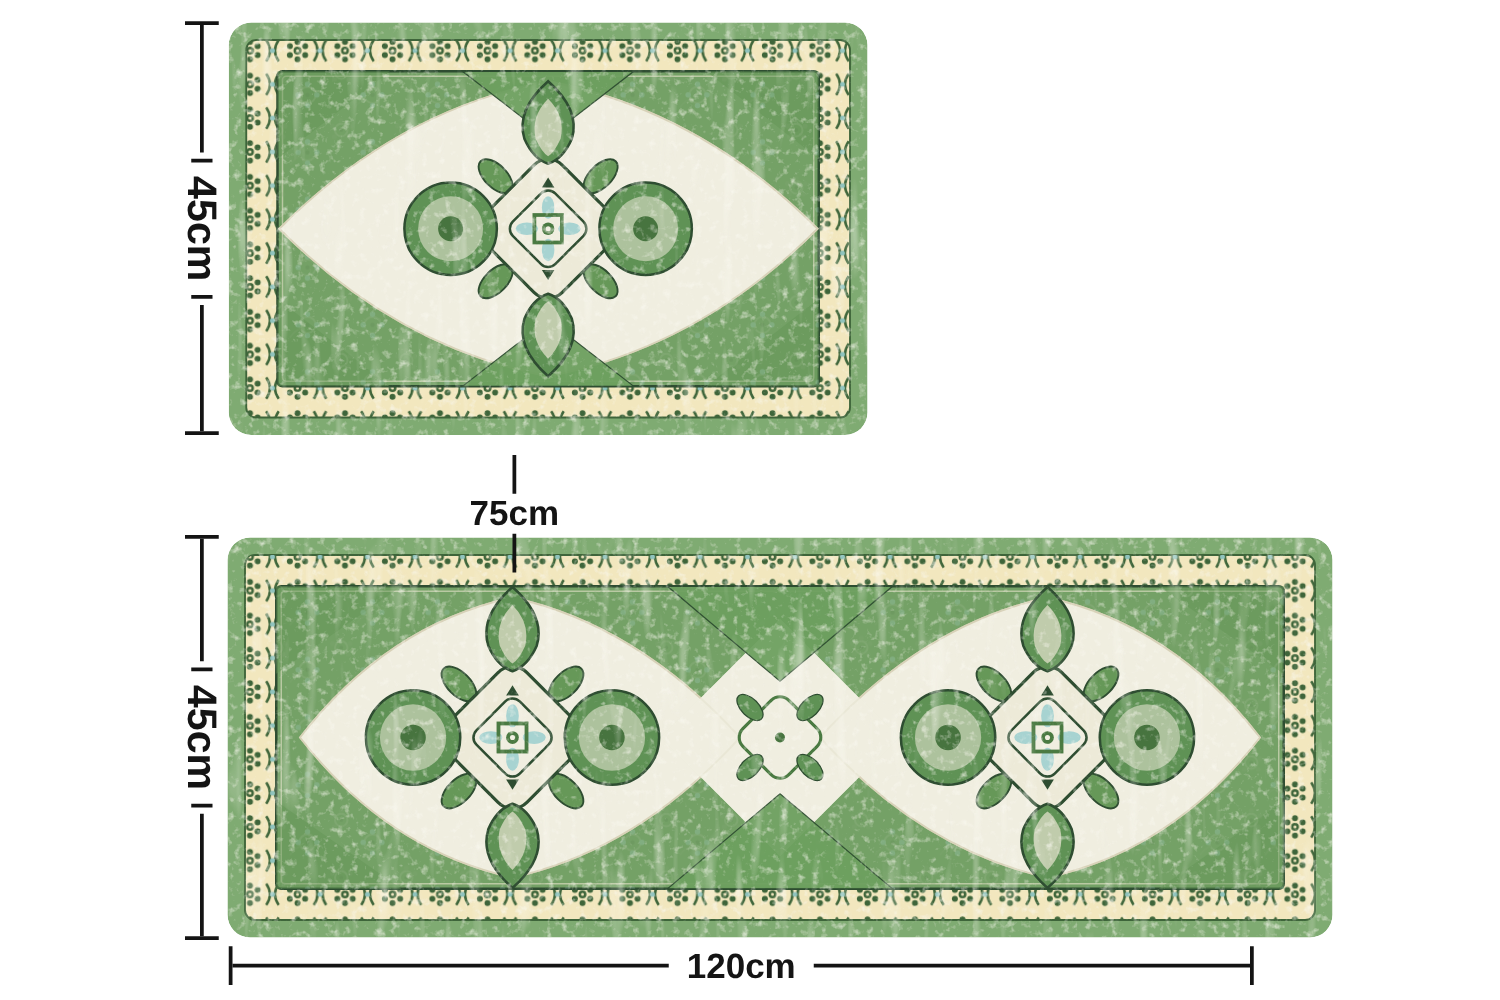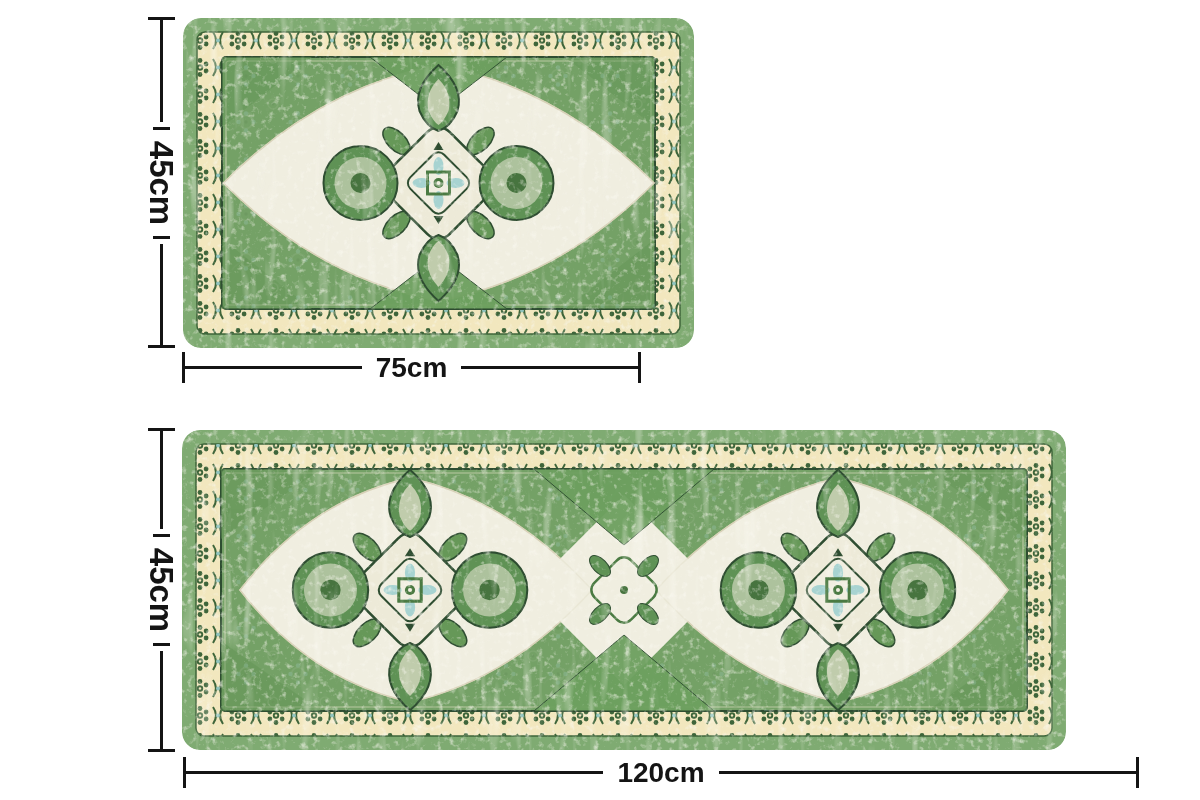--- a/index.html
+++ b/index.html
@@ -188,41 +188,41 @@
     <div class="seg-v"></div>
     <div class="tick-h"></div>
     <div class="vlabel-box">
       <span class="vlabel">45cm</span>
     </div>
     <div class="tick-h"></div>
     <div class="seg-v"></div>
     <div class="cap-h"></div>
   </div>
 
-  <div class="hdim" style="left:182px;top:352px;width:459px;height:31px;">
+  <div class="hdim" style="left:182px;top:364px;width:459px;height:31px;flex-direction:column;">
     <div class="cap-v"></div>
     <div class="seg-h"></div>
     <span class="hlabel">75cm</span>
     <div class="seg-h"></div>
     <div class="cap-v"></div>
   </div>
 
   <div class="vdim" style="left:148px;top:428px;width:27px;height:324px;">
     <div class="cap-h"></div>
     <div class="seg-v"></div>
     <div class="tick-h"></div>
     <div class="vlabel-box">
       <span class="vlabel">45cm</span>
     </div>
     <div class="tick-h"></div>
     <div class="seg-v"></div>
     <div class="cap-h"></div>
   </div>
 
-  <div class="hdim" style="left:183px;top:757px;width:956px;height:31px;">
+  <div class="hdim" style="left:183px;top:757px;width:820px;height:31px;">
     <div class="cap-v"></div>
     <div class="seg-h"></div>
     <span class="hlabel">120cm</span>
     <div class="seg-h"></div>
     <div class="cap-v"></div>
   </div>
 
 </div>
 
 </body></html>

